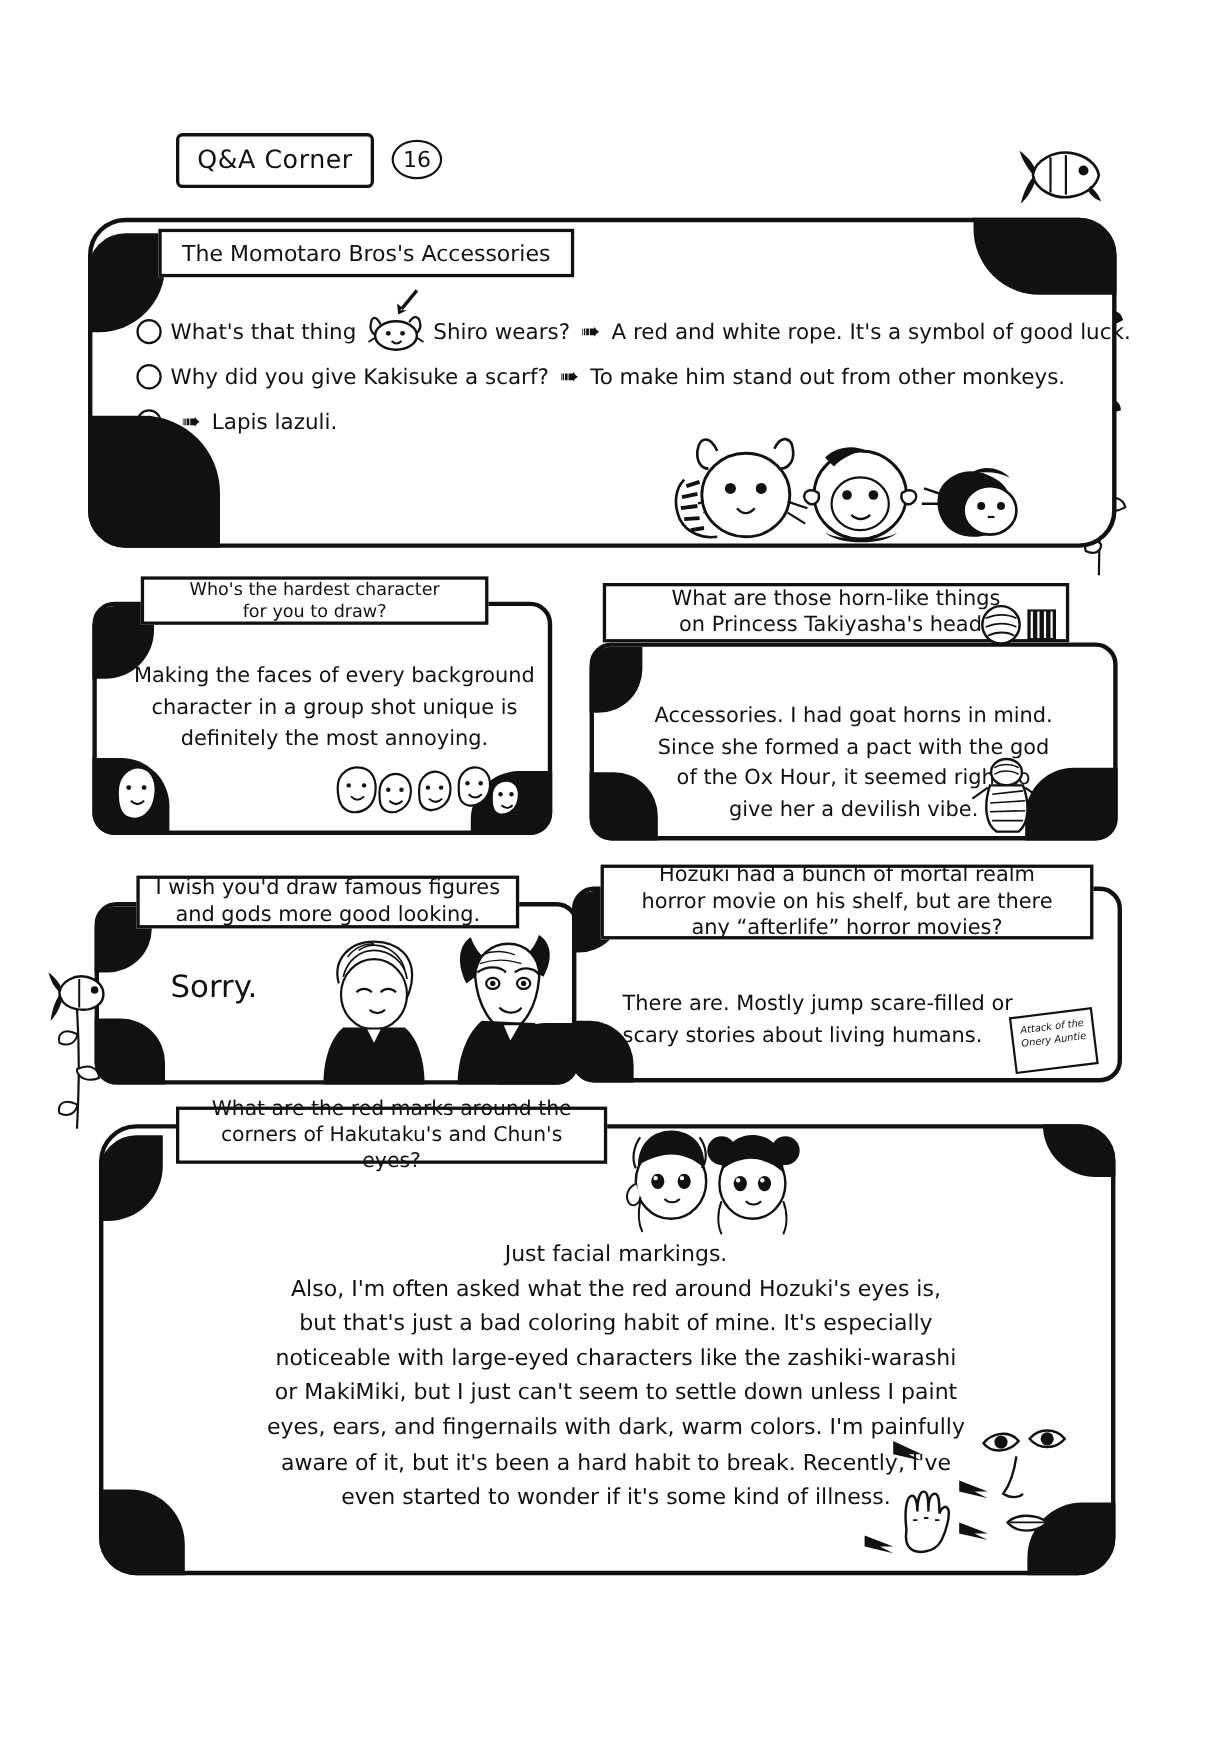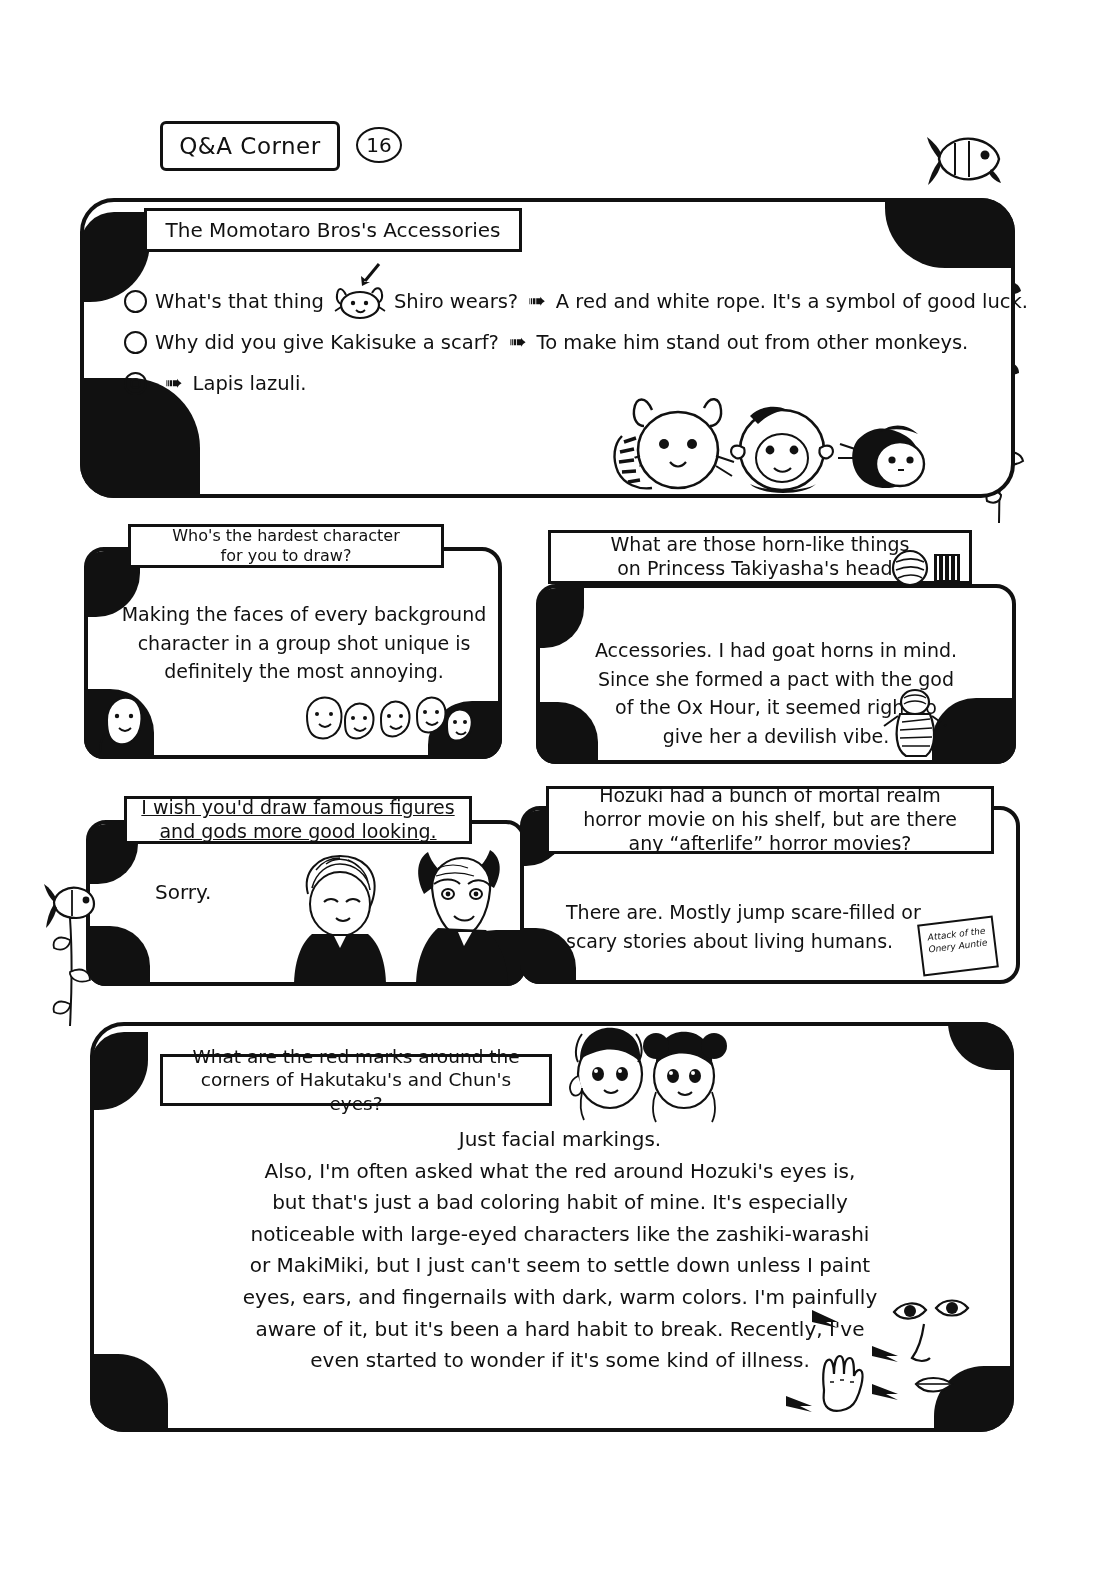--- a/index.html
+++ b/index.html
@@ -121,21 +121,21 @@
     margin-left: 10px;
   }
   .center { text-align: center; }
 
   
   .sketch { position: absolute; }
   .sketch svg { display: block; overflow: visible; }
 
   .big-text {
     position: absolute;
-    font-size: 20px;
+    font-size: 28px;
   }
 
   .dialog-note {
     position: absolute;
     border: 2px solid #111;
     background: #fff;
     transform: rotate(-7deg);
     font-size: 9px;
     line-height: 1.35;
     padding: 6px 5px 4px;
@@ -336,21 +336,21 @@
       <path d="M22 36 L50 33 M20 44 L52 42 M20 52 L52 51 M22 60 L50 60" stroke="#111" stroke-width="1.5"></path>
       <path d="M18 30 L4 40 M52 30 L66 40" stroke="#111" stroke-width="2"></path>
     </svg>
   </div>
 
   <div class="panel thick round-sm" style="left:86px; top:820px; width:440px; height:166px;">
     <div class="wedge" style="left:-4px; top:0px; width:52px; height:60px; border-radius:20px 0 40px 0;"></div>
     <div class="wedge" style="left:-4px; bottom:-4px; width:64px; height:60px; border-radius:0 40px 0 20px;"></div>
     <div class="wedge" style="right:-4px; bottom:-4px; width:74px; height:56px; border-radius:44px 0 20px 0;"></div>
   </div>
-  <div class="label-box" style="left:124px; top:796px; width:348px; height:48px; font-size:19px;text-decoration:underline;">
+  <div class="label-box" style="left:124px; top:796px; width:348px; height:48px; font-size:19px;">
     <span style="white-space:pre-line;">I wish you'd draw famous figures
 and gods more good looking.</span>
   </div>
   <div class="big-text" style="left:155px; top:880px;">Sorry.</div>
 
   <div class="sketch" style="left:282px; top:848px;">
     <svg width="230" height="140" viewBox="0 0 230 140">
 
       <path d="M26 46 C20 24 36 8 58 8 C80 8 96 22 92 46 C90 58 86 62 84 66" fill="#fff" stroke="#111" stroke-width="2"></path>
       <path d="M30 40 C34 24 46 16 58 16 C72 16 86 26 88 42" fill="none" stroke="#111" stroke-width="1.6"></path>
@@ -413,21 +413,21 @@
       <path d="M22 86 C10 80 4 86 6 94 C14 98 20 94 22 88 Z" fill="#fff" stroke="#111" stroke-width="1.8"></path>
     </svg>
   </div>
 
   <div class="panel thick round" style="left:90px; top:1022px; width:924px; height:410px;">
     <div class="wedge" style="left:-4px; top:6px; width:58px; height:78px; border-radius:34px 0 50px 0;"></div>
     <div class="wedge" style="left:-4px; bottom:-4px; width:78px; height:78px; border-radius:0 50px 0 34px;"></div>
     <div class="wedge" style="right:-4px; bottom:-4px; width:80px; height:66px; border-radius:50px 0 34px 0;"></div>
     <div class="wedge" style="right:-4px; top:-4px; width:66px; height:48px; border-radius:0 34px 0 50px;"></div>
   </div>
-  <div class="label-box" style="left:160px; top:1054px; width:392px; height:52px; font-size:18.5px;">
+  <div class="label-box" style="left:160px; top:1006px; width:392px; height:52px; font-size:18.5px;">
     <span style="white-space:pre-line;">What are the red marks around the
 corners of Hakutaku's and Chun's eyes?</span>
   </div>
 
   <div class="sketch" style="left:566px; top:1016px;">
     <svg width="160" height="110" viewBox="0 0 160 110">
 
       <ellipse cx="44" cy="58" rx="32" ry="34" fill="#fff" stroke="#111" stroke-width="2.2"></ellipse>
       <path d="M14 44 C14 20 32 10 48 12 C66 14 76 28 74 46 C64 36 50 32 38 34 C28 36 18 40 14 44 Z" fill="#111"></path>
       <path d="M12 46 C8 38 10 26 16 18 M72 46 C78 38 76 26 70 18" stroke="#111" stroke-width="2" fill="none"></path>

